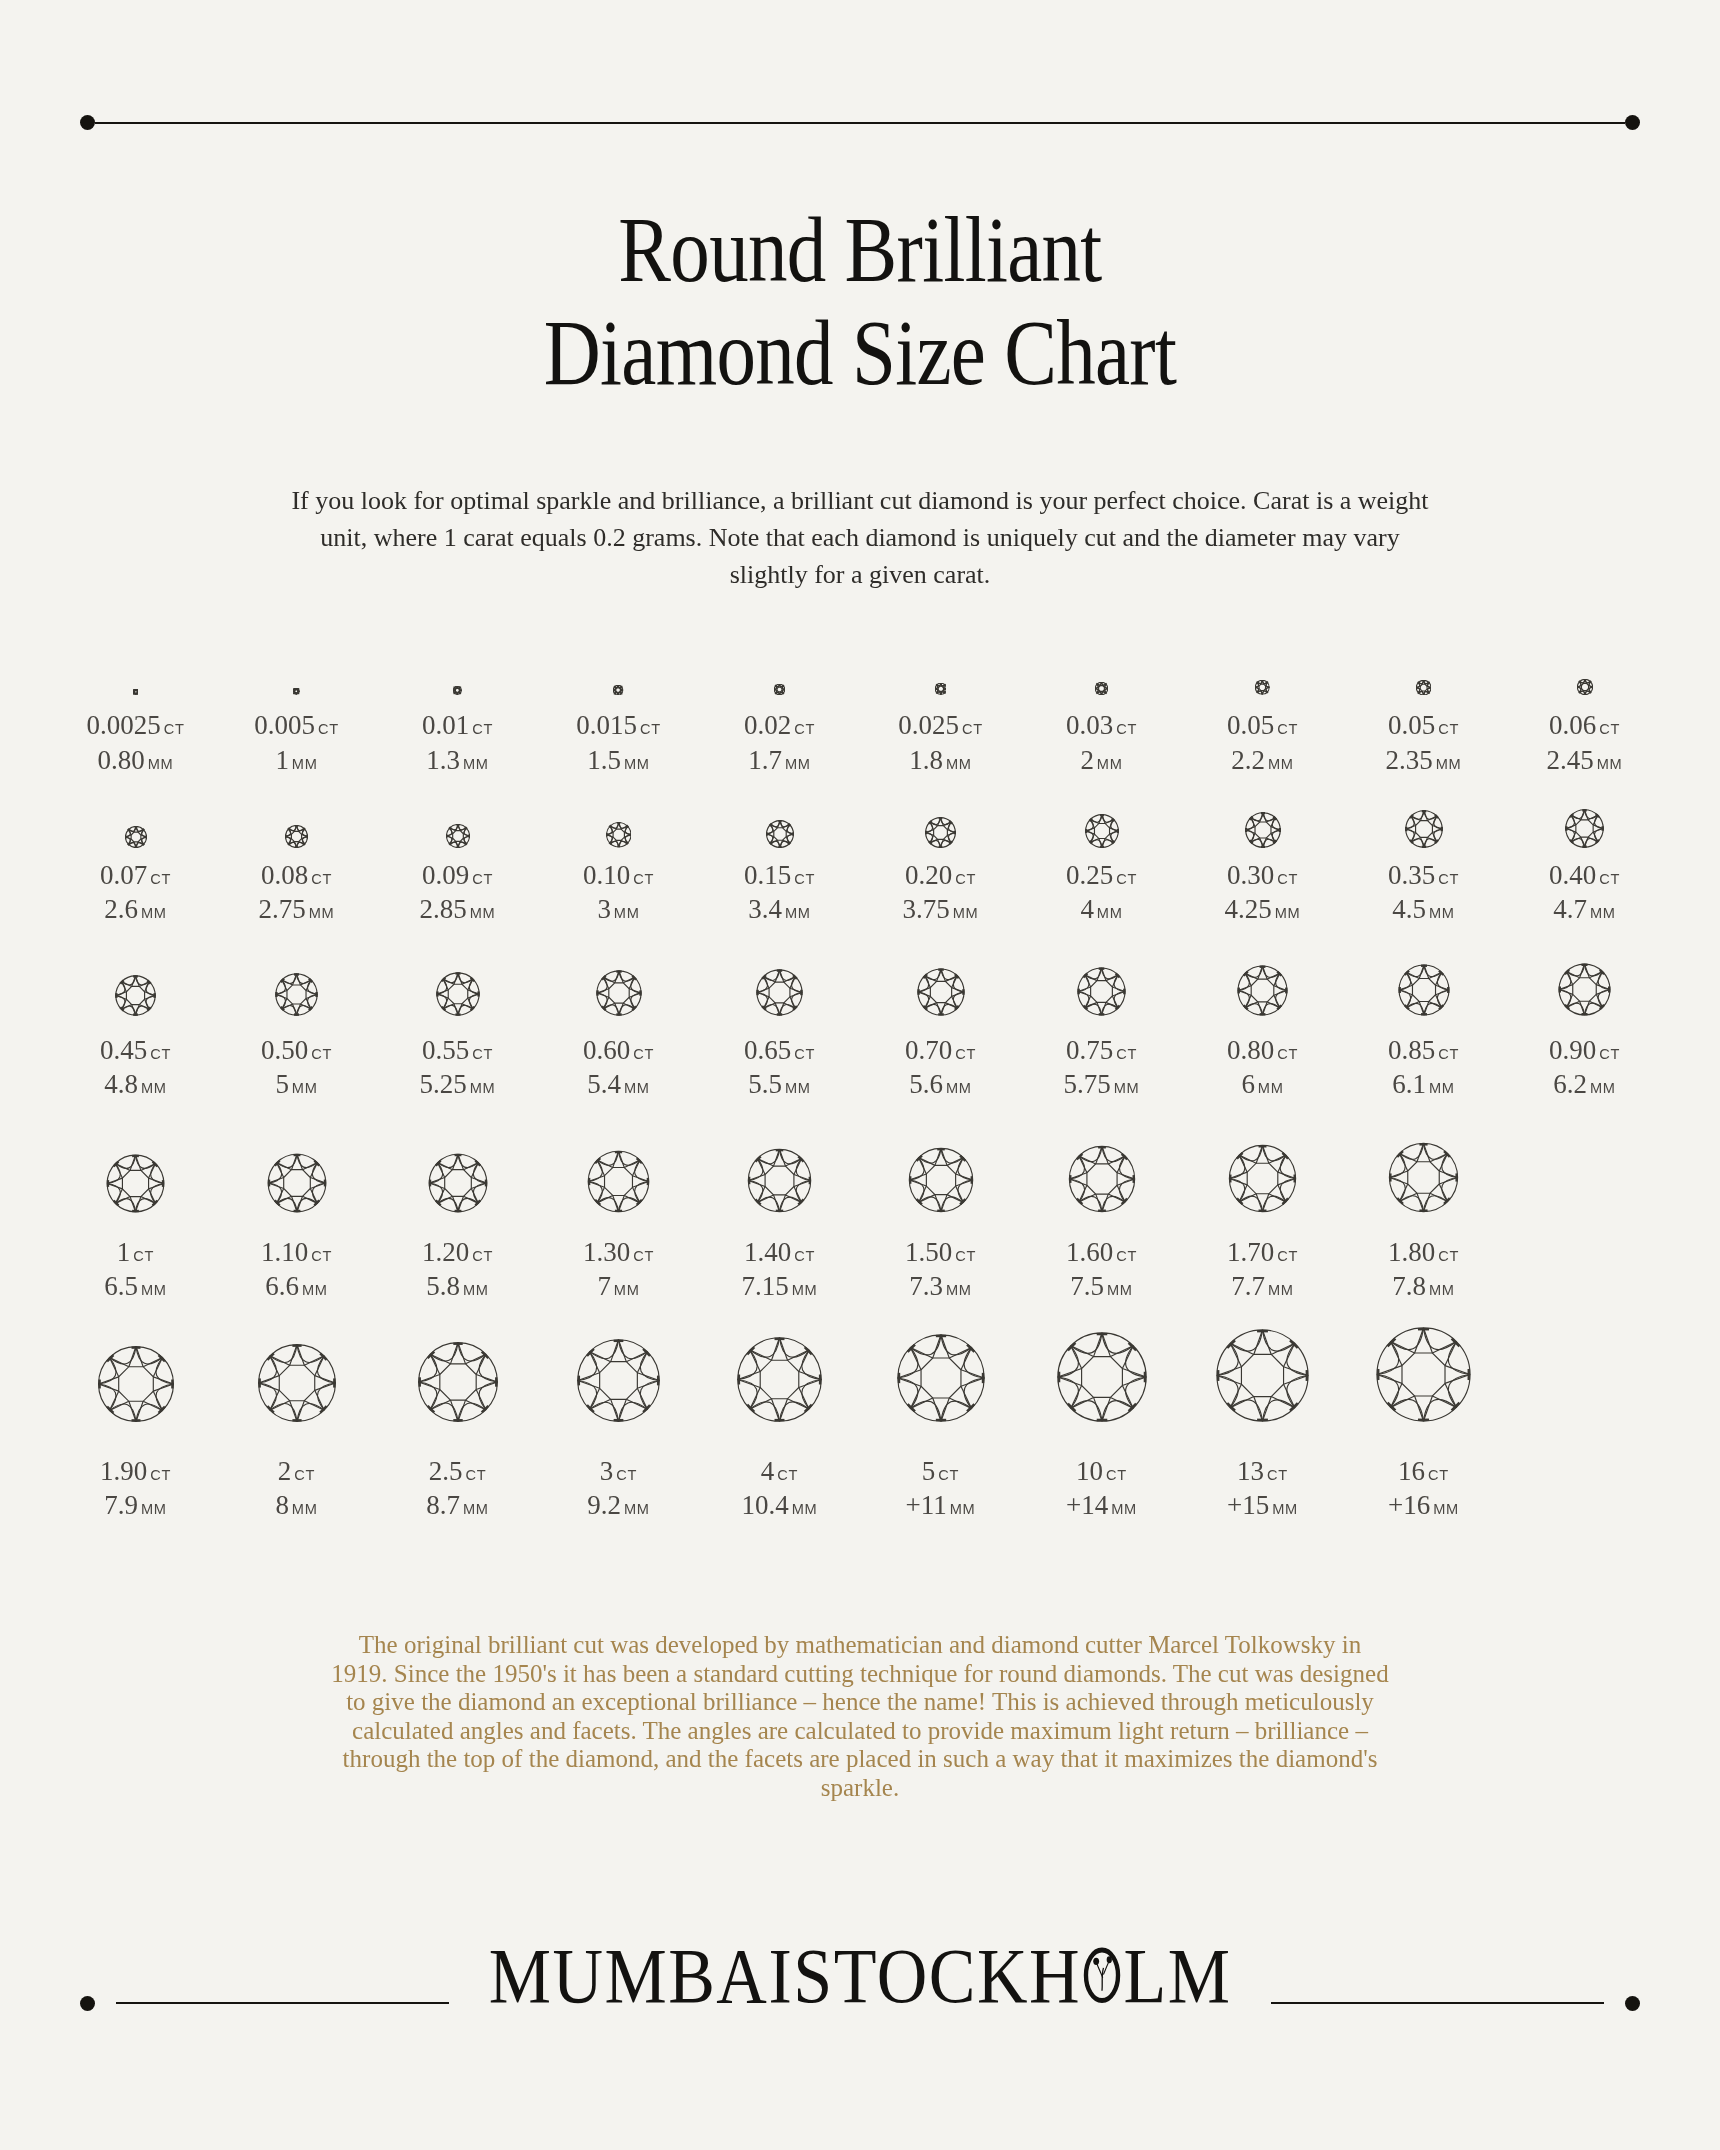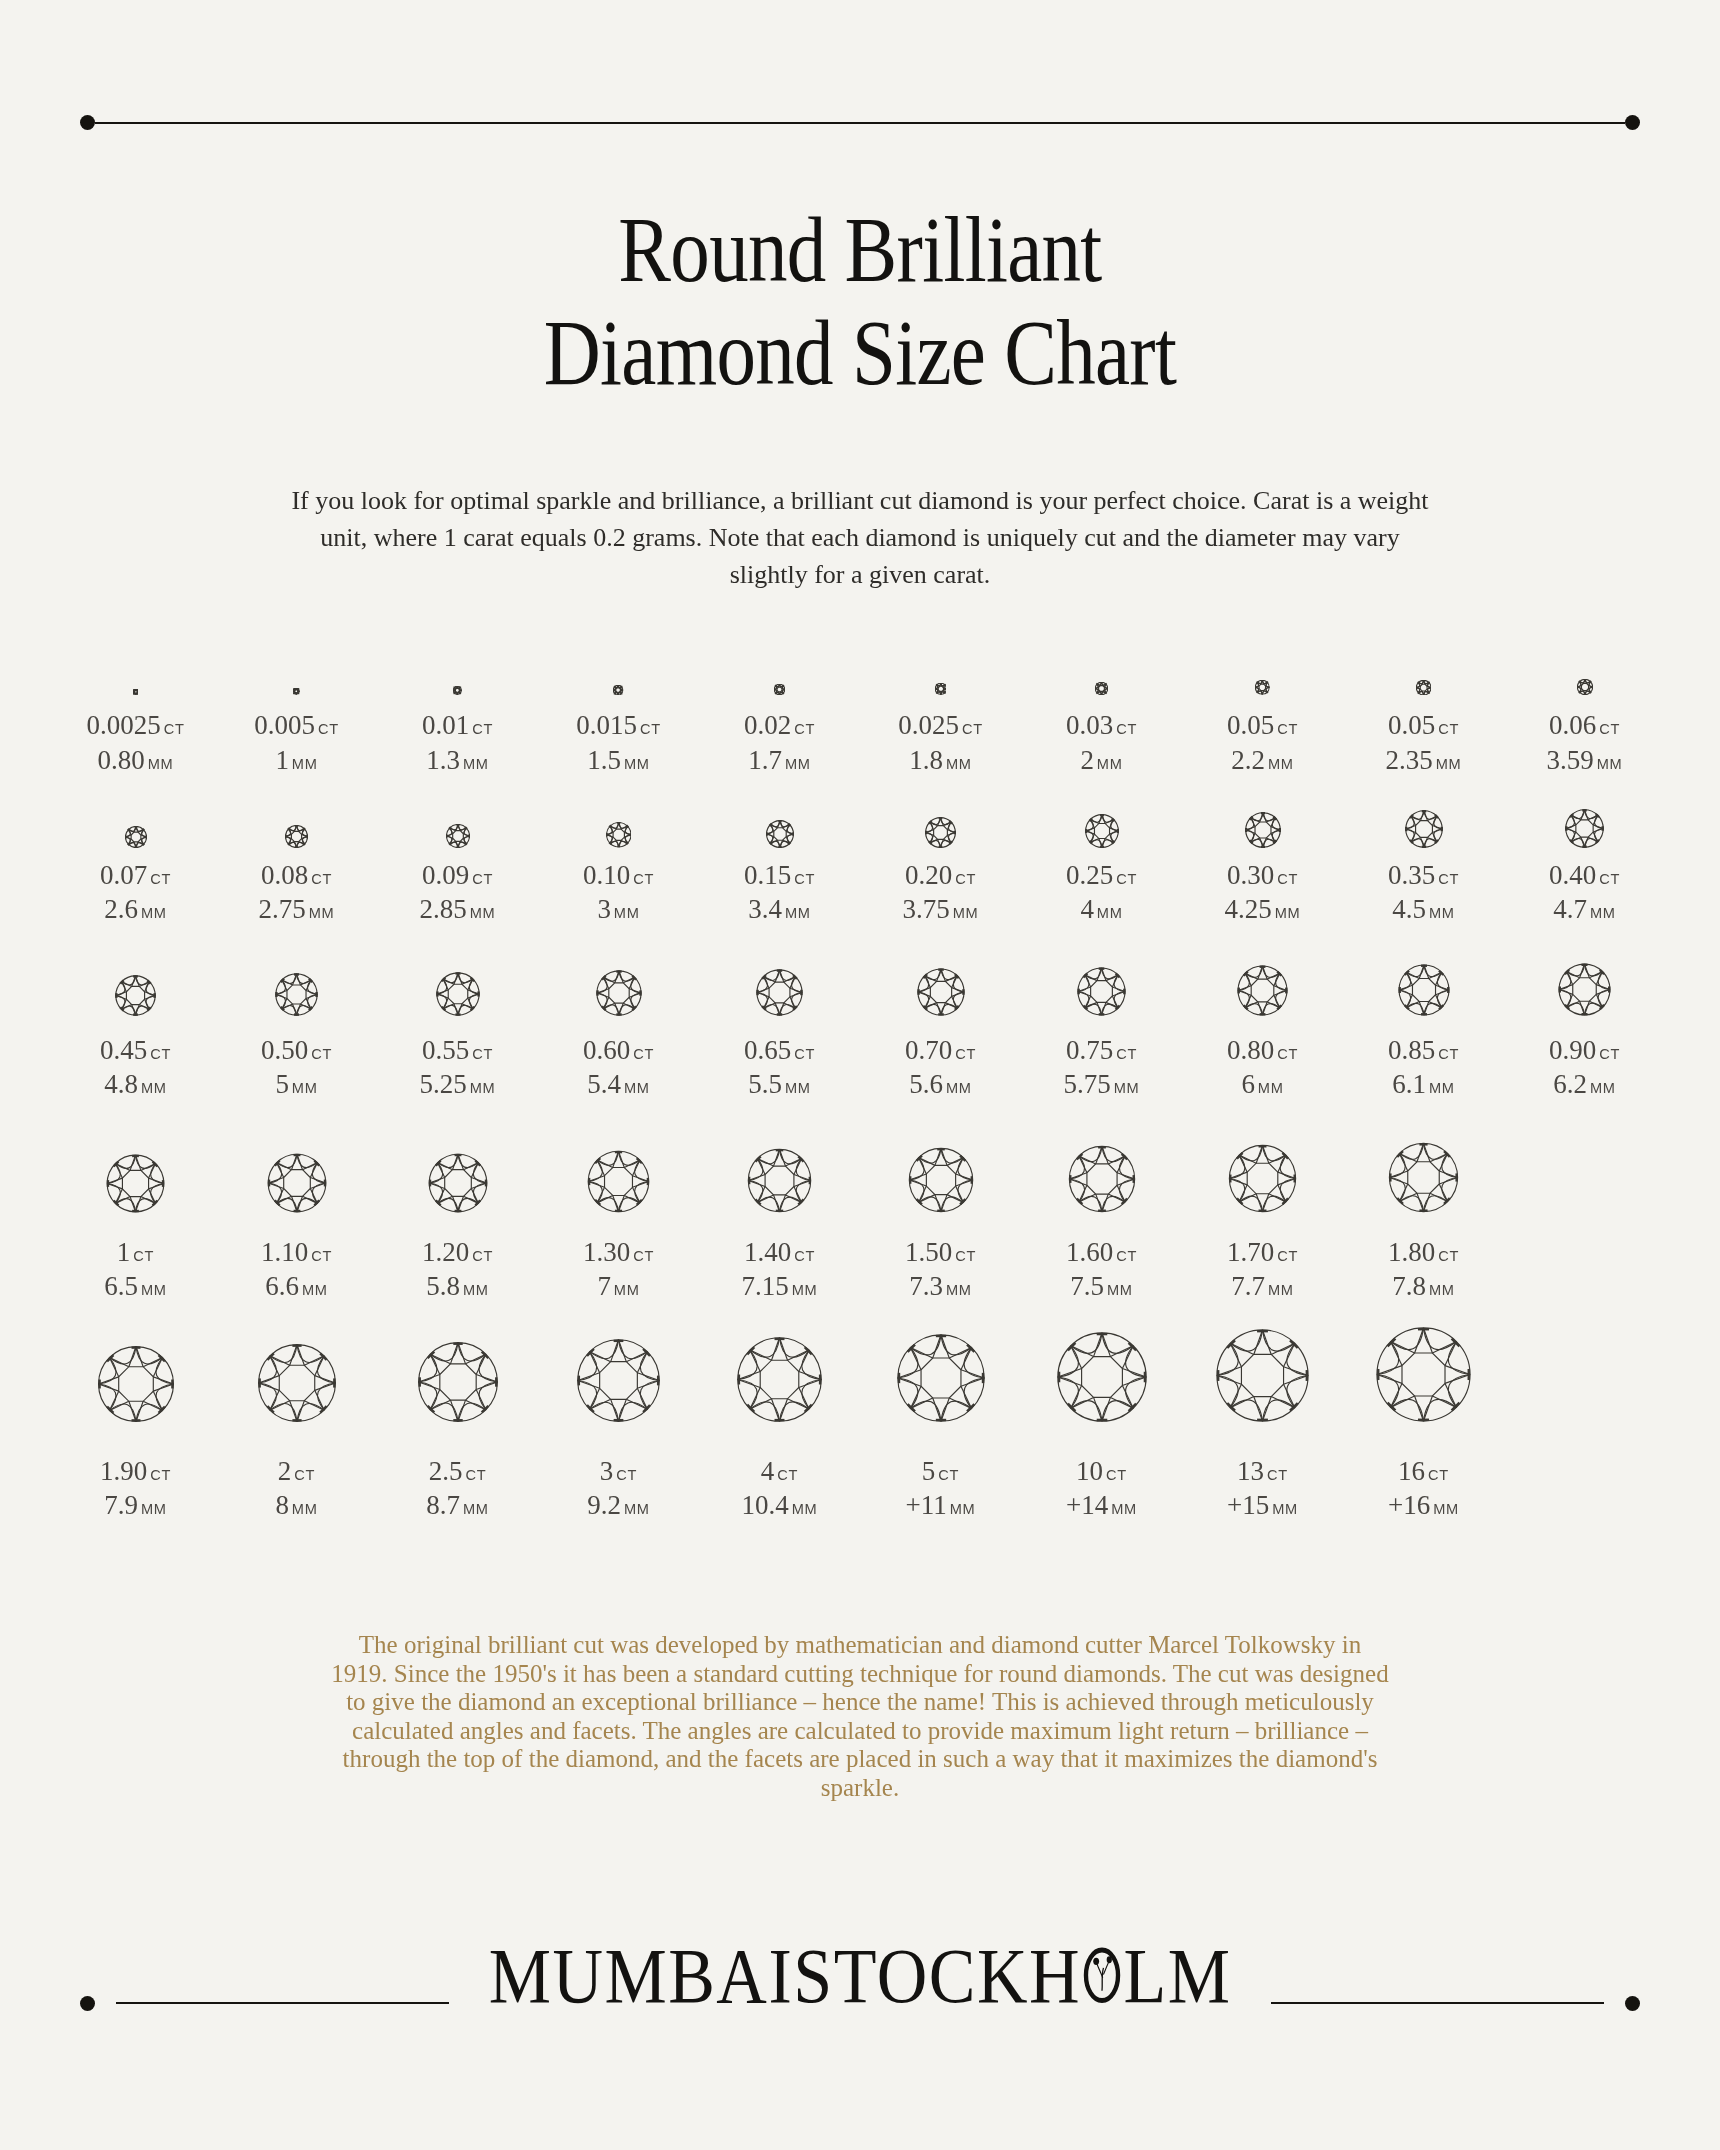--- a/index.html
+++ b/index.html
@@ -240,21 +240,21 @@
         <div class="lab ct"><span class="num">0.05</span> <span class="unit">ct</span></div>
         <div class="lab mm"><span class="num">2.35</span> <span class="unit">mm</span></div>
       </div>
       <div class="dia-cell">
         <div class="dia-holder">
           <svg class="dia" width="16" height="16" viewBox="0 0 100 100">
             <use href="#brilliant-symbol" xlink:href="#brilliant-symbol"></use>
           </svg>
         </div>
         <div class="lab ct"><span class="num">0.06</span> <span class="unit">ct</span></div>
-        <div class="lab mm"><span class="num">3.59</span> <span class="unit">mm</span></div>
+        <div class="lab mm"><span class="num">2.45</span> <span class="unit">mm</span></div>
       </div>
     </div>
     <div class="dia-row row-2">
       <div class="dia-cell">
         <div class="dia-holder">
           <svg class="dia" width="22" height="22" viewBox="0 0 100 100">
             <use href="#brilliant-symbol" xlink:href="#brilliant-symbol"></use>
           </svg>
         </div>
         <div class="lab ct"><span class="num">0.07</span> <span class="unit">ct</span></div>

